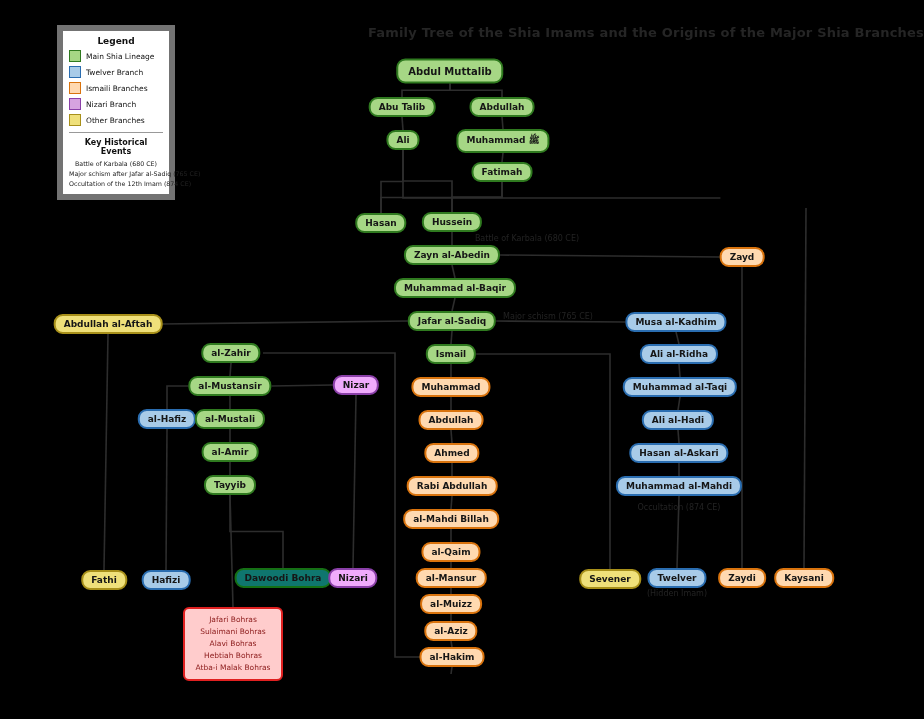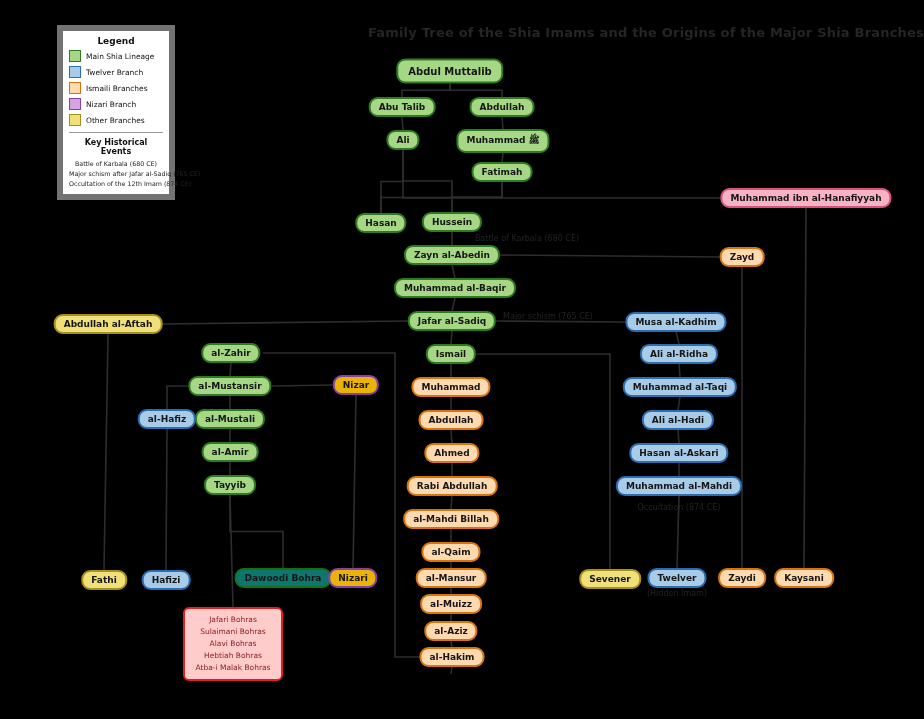--- a/index.html
+++ b/index.html
@@ -27,21 +27,21 @@
   
   .node{
     position:absolute;transform:translate(-50%,-50%);
     border-radius:9px;border:2px solid;padding:3px 8px;
     font-size:9px;font-weight:600;color:#161616;white-space:nowrap;text-align:center;
   }
   .node-big{font-size:10px;padding:5px 10px;}
   .c-green{background:#a6d785;border-color:#2f7a1f;}
   .c-blue{background:#a8cbe8;border-color:#2a6db0;}
   .c-orange{background:#ffd9b0;border-color:#d9730d;}
-  .c-purple{background:#eab308;border-color:#8a3fa8;}
+  .c-purple{background:#f0abfc;border-color:#8a3fa8;}
   .c-yellow{background:#efe07a;border-color:#a8901a;}
   .c-pink{background:#f7b2c4;border-color:#d9537a;}
   .c-rose{background:#e09aa5;border-color:#b04050;}
   .c-brightgreen{background:#0f766e;border-color:#157015;}
   
   .bohra-box{
     position:absolute;transform:translate(-50%,-50%);
     background:#ffcccc;border:2px solid #e02020;border-radius:6px;
     padding:5px 0;text-align:center;
   }
@@ -149,21 +149,20 @@
       <div class="bohra-item">Alavi Bohras</div>
       <div class="bohra-item">Hebtiah Bohras</div>
       <div class="bohra-item">Atba-i Malak Bohras</div>
     </div>
 <div class="node c-green node-big" style="left: 450px; top: 71px;">Abdul Muttalib</div>
     <div class="node c-green" style="left: 402px; top: 107px;">Abu Talib</div>
     <div class="node c-green" style="left: 502px; top: 107px;">Abdullah</div>
     <div class="node c-green" style="left: 403px; top: 140px;">Ali</div>
     <div class="node c-green" style="left: 503px; top: 141px;">Muhammad ﷺ</div>
     <div class="node c-green" style="left: 502px; top: 172px;">Fatimah</div>
-    <div class="node c-pink" style="left: 806px; top: 198px;">Muhammad ibn al-Hanafiyyah</div>
     <div class="node c-green" style="left: 381px; top: 223px;">Hasan</div>
     <div class="node c-green" style="left: 452px; top: 222px;">Hussein</div>
     <div class="node c-green" style="left: 452px; top: 255px;">Zayn al-Abedin</div>
     <div class="node c-orange" style="left: 742px; top: 257px;">Zayd</div>
     <div class="node c-green" style="left: 455px; top: 288px;">Muhammad al-Baqir</div>
     <div class="node c-yellow" style="left: 108px; top: 324px;">Abdullah al-Aftah</div>
     <div class="node c-green" style="left: 452px; top: 321px;">Jafar al-Sadiq</div>
     <div class="node c-blue" style="left: 676px; top: 322px;">Musa al-Kadhim</div>
     <div class="node c-green" style="left: 231px; top: 353px;">al-Zahir</div>
     <div class="node c-green" style="left: 451px; top: 354px;">Ismail</div>

